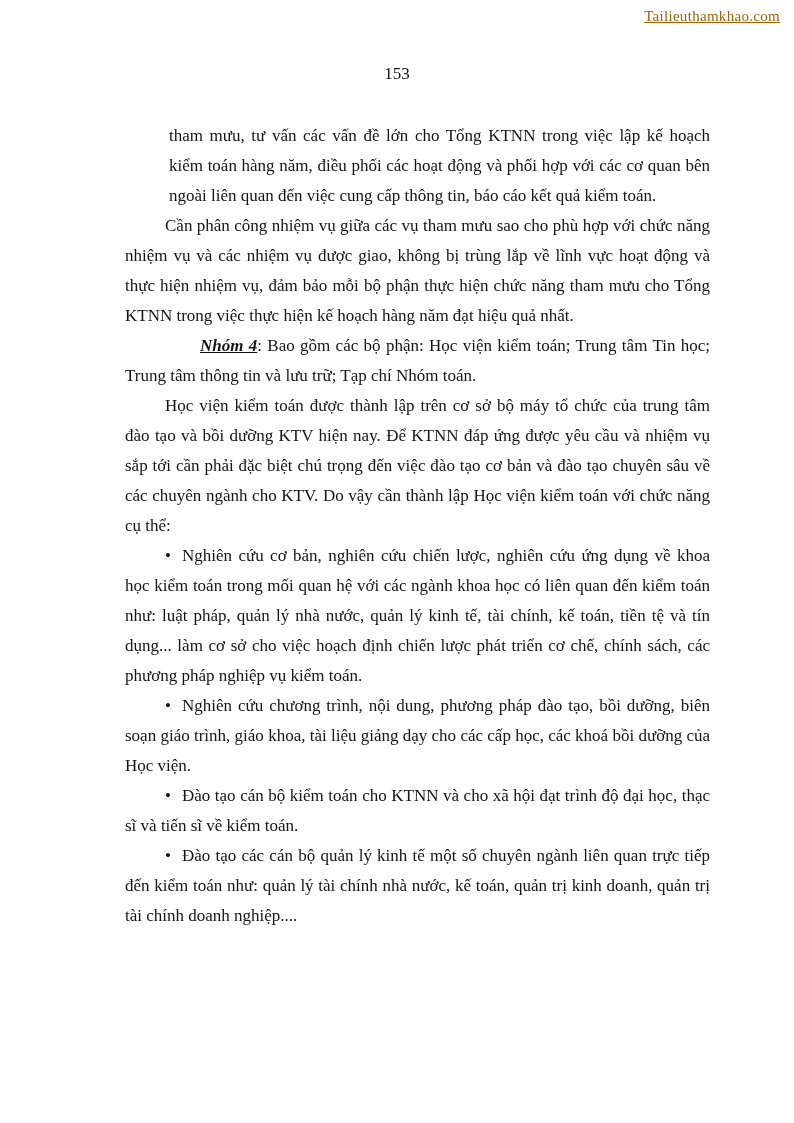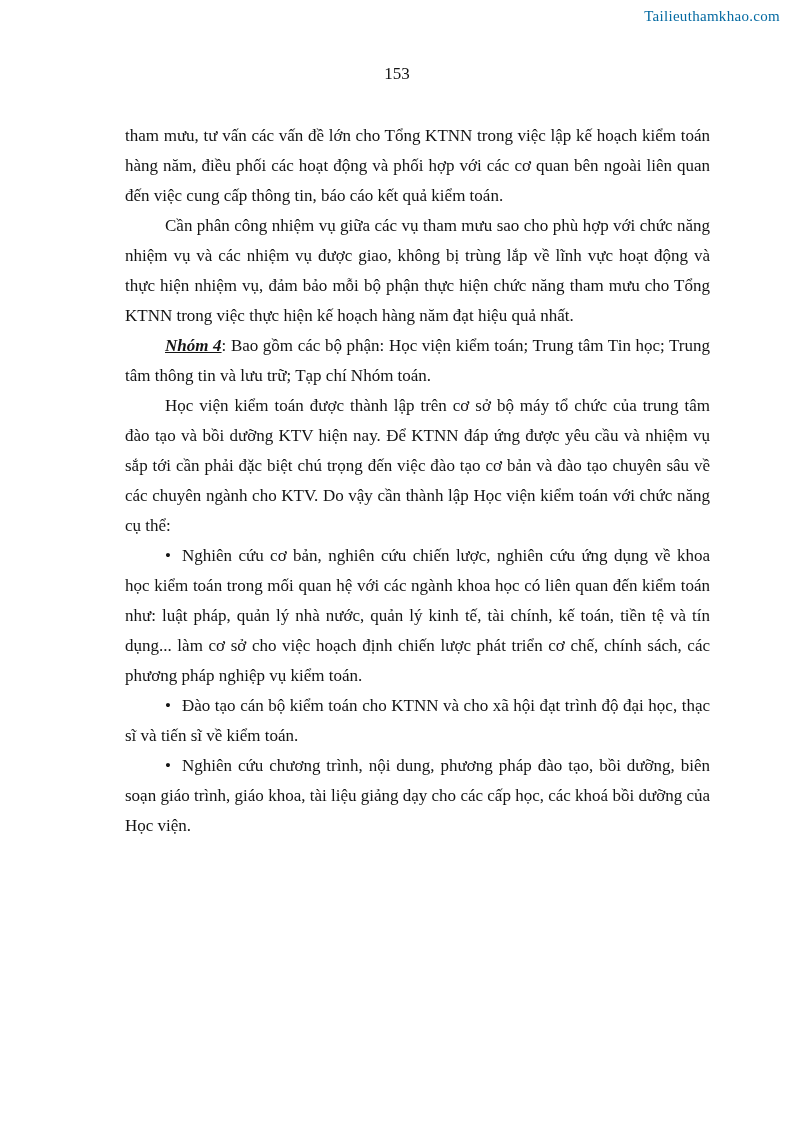--- a/index.html
+++ b/index.html
@@ -26,48 +26,50 @@
   .content{
     position:absolute;left:125px;top:121px;width:585px;
     text-align:justify;
     font-size:17px;
     line-height:30px;
   }
   .content p{
     margin:0;
     text-indent:40px;
   }
-  .content p.no-indent{text-indent:0;}
+  .content p.no-indent{text-indent:0;margin-left:44px;}
   .nhom-label{
     font-weight:bold;
     font-style:italic;
     text-decoration:underline;
+    margin-left:35px;
   }
   .p-hocvien{margin-top:4px;}
   .bullet-item .bullet-glyph{margin-right:11px;}
   .bullet-first{margin-top:6px;}
 </style>
 </head>
 <body>
 
-<div class="watermark" style="color: #0369a1;">Tailieuthamkhao.com</div>
+<div class="watermark" style="color: #a16207; text-decoration: underline;">Tailieuthamkhao.com</div>
 
 <div class="page-number">153</div>
 
 <div class="content">
 
   <p class="no-indent">tham mưu, tư vấn các vấn đề lớn cho Tổng KTNN trong việc lập kế hoạch kiểm toán hàng năm, điều phối các hoạt động và phối hợp với các cơ quan bên ngoài liên quan đến việc cung cấp thông tin, báo cáo kết quả kiểm toán.</p>
 
   <p>Cần phân công nhiệm vụ giữa các vụ tham mưu sao cho  phù hợp với chức năng nhiệm vụ và các nhiệm vụ được giao, không bị trùng lắp về lĩnh vực hoạt động và thực hiện nhiệm vụ, đảm bảo mỗi bộ phận thực hiện chức năng tham mưu cho Tổng KTNN trong việc thực hiện kế hoạch hàng năm đạt hiệu quả nhất.</p>
 
   <p><span class="nhom-label">Nhóm 4</span><span>: Bao gồm các bộ phận:  Học viện kiểm toán; Trung tâm Tin học; Trung tâm thông tin và lưu trữ; Tạp chí Nhóm toán.</span></p>
 
   <p class="p-hocvien">Học viện kiểm toán được thành  lập trên cơ sở bộ máy tổ chức của trung tâm đào tạo và bồi dưỡng KTV hiện nay. Để KTNN đáp ứng được yêu cầu và nhiệm vụ sắp tới cần phải đặc biệt chú trọng đến việc đào tạo cơ bản và đào tạo chuyên sâu về các chuyên ngành cho KTV. Do vậy cần thành lập Học viện kiểm toán với chức năng cụ thể:</p>
 
   <p class="bullet-item bullet-first"><span class="bullet-glyph">•</span><span>Nghiên cứu cơ bản, nghiên cứu chiến lược, nghiên cứu ứng dụng về khoa học kiểm toán trong mối quan hệ với các ngành khoa học có liên quan đến kiểm toán như: luật pháp, quản lý nhà nước, quản lý kinh tế, tài chính, kế toán, tiền tệ và tín dụng... làm cơ sở cho việc hoạch định chiến lược phát triển cơ chế, chính sách, các phương pháp nghiệp vụ kiểm toán.</span></p>
 
+  <p class="bullet-item"><span class="bullet-glyph">•</span><span>Nghiên cứu chương trình, nội dung, phương pháp đào tạo, bồi dưỡng, biên soạn giáo trình, giáo khoa, tài liệu giảng dạy cho các cấp học, các khoá bồi dưỡng của Học viện.</span></p>
+
   <p class="bullet-item"><span class="bullet-glyph">•</span><span>Đào tạo cán bộ kiểm toán cho KTNN và cho xã hội đạt trình độ đại học, thạc sĩ và tiến sĩ về kiểm toán.</span></p>
 
-  <p class="bullet-item"><span class="bullet-glyph">•</span><span>Nghiên cứu chương trình, nội dung, phương pháp đào tạo, bồi dưỡng, biên soạn giáo trình, giáo khoa, tài liệu giảng dạy cho các cấp học, các khoá bồi dưỡng của Học viện.</span></p>
-
+  <p class="bullet-item"><span class="bullet-glyph">•</span><span>Đào tạo các cán bộ quản lý kinh tế một số chuyên ngành liên quan trực tiếp đến kiểm toán như: quản lý tài chính nhà nước, kế toán, quản trị kinh doanh, quản trị tài chính doanh nghiệp....</span></p>
 
 
 </div>
 
 </body></html>

